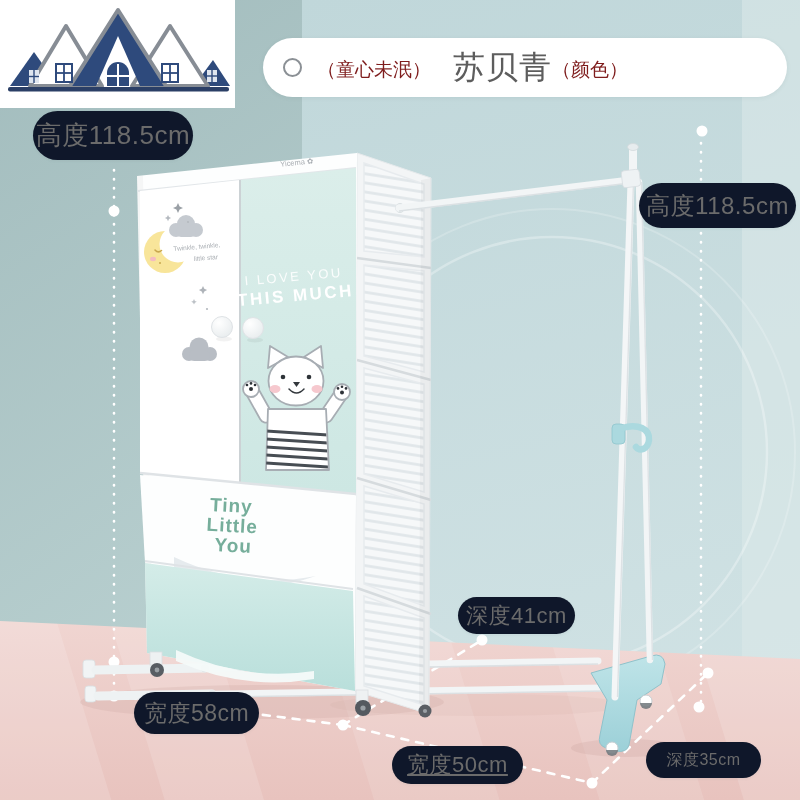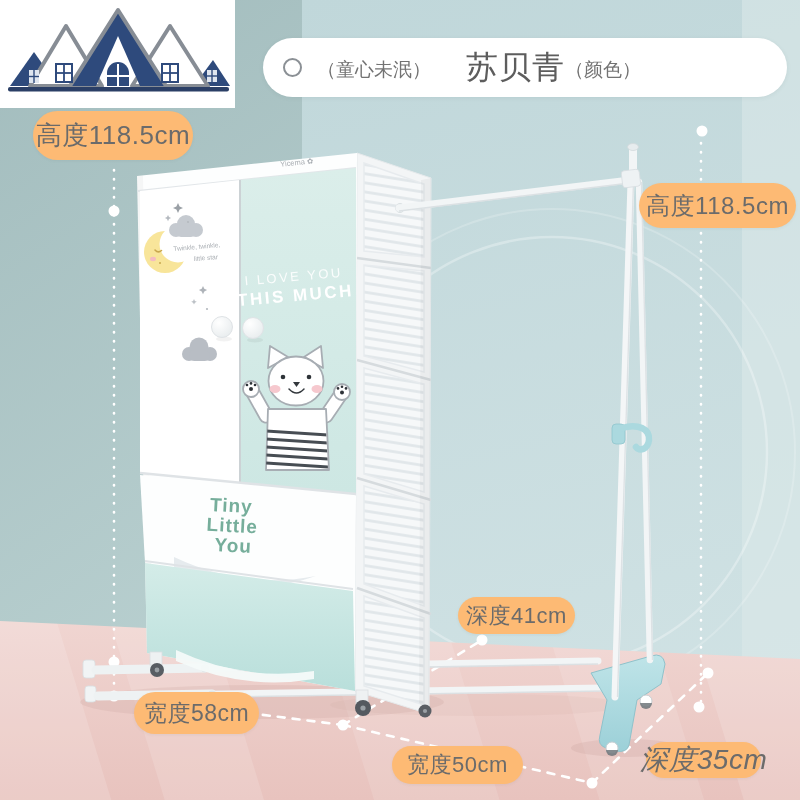--- a/index.html
+++ b/index.html
@@ -11,33 +11,33 @@
   .logo-box{position:absolute;left:0;top:0;width:235px;height:108px;background:#ffffff;}
   .logo-box svg{display:block;width:235px;height:108px;}
 
   
   .title-pill{position:absolute;left:263px;top:38px;width:524px;height:59px;background:#fff;
     border-radius:30px;display:flex;align-items:center;padding-left:20px;box-sizing:border-box;
     box-shadow:0 1px 4px rgba(80,105,105,.10);}
   .bullet{width:15px;height:15px;border:2.5px solid #8b9095;border-radius:50%;background:#fff;
     flex:0 0 auto;margin-right:15px;}
   .t-main{font-size:32px;color:#5d5d5d;font-weight:500;letter-spacing:1px;white-space:nowrap;}
-  .t-sub{font-size:19px;color:#737373;font-weight:500;margin-top:4px;white-space:nowrap;}
-  .t2{margin-left:35px;}
+  .t-sub{font-size:19px;color:#7f1d1d;font-weight:500;margin-top:4px;white-space:nowrap;}
+  .t2{margin-left:22px;}
 
   
-  .pill{position:absolute;background:#fdba74;border-radius:40px;color:#6b6b6b;font-weight:500;
+  .pill{position:absolute;background:#0f172a;border-radius:40px;color:#6b6b6b;font-weight:500;
     display:flex;align-items:center;justify-content:center;letter-spacing:.5px;
     box-shadow:0 1px 3px rgba(80,105,105,.08);white-space:nowrap;}
   .pill-hL{left:33px; top:111px;width:160px;height:49px;font-size:26px;}
   .pill-hR{left:639px;top:183px;width:157px;height:45px;font-size:24px;}
   .pill-d41{left:458px;top:597px;width:117px;height:37px;font-size:22px;}
   .pill-w58{left:134px;top:692px;width:125px;height:42px;font-size:23px;}
-  .pill-w50{left:392px;top:746px;width:131px;height:38px;font-size:22px;}
-  .pill-d35{left:646px;top:742px;width:115px;height:36px;font-size:28px;font-style:italic;}
+  .pill-w50{left:392px;top:746px;width:131px;height:38px;font-size:22px;text-decoration:underline;}
+  .pill-d35{left:646px;top:742px;width:115px;height:36px;font-size:16px;}
 </style>
 </head>
 <body>
 
 <div class="stage">
 
   <svg class="scene" viewBox="0 0 800 800">
     <defs>
       <linearGradient id="wallL" x1="0" y1="0" x2="0.25" y2="1">
         <stop offset="0" stop-color="#a2bcbd"></stop>

